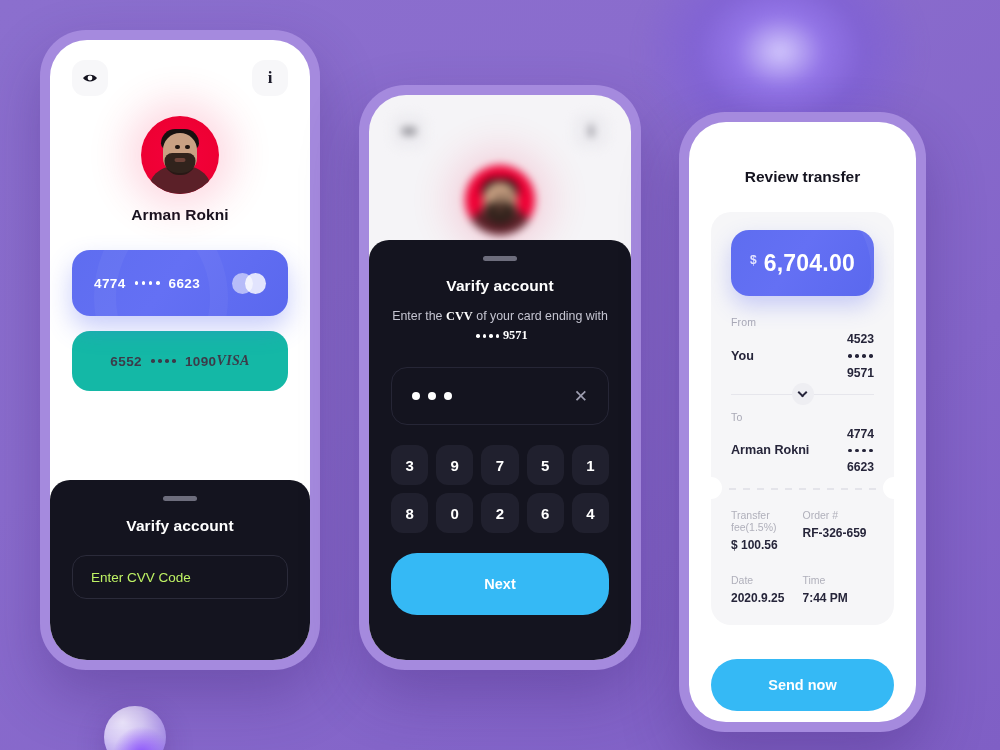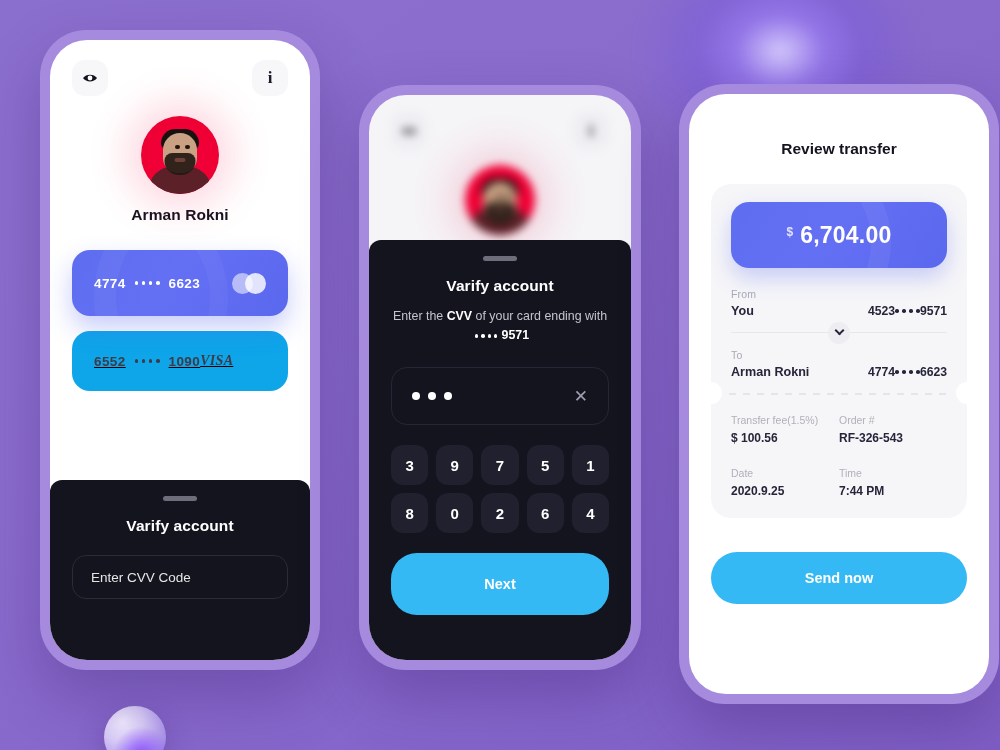--- a/index.html
+++ b/index.html
@@ -69,21 +69,21 @@
   .screen {
     width: 100%; height: 100%;
     background: #ffffff;
     border-radius: 37px;
     overflow: hidden;
     position: relative;
   }
 
   #phone1 { left: 40px;  top: 30px;  width: 280px; height: 640px; }
   #phone2 { left: 359px; top: 85px;  width: 282px; height: 585px; }
-  #phone3 { left: 679px; top: 84px;  width: 320px; height: 620px; }
+  #phone3 { left: 679px; top: 112px;  width: 247px; height: 620px; }
 
   
   .top-bar {
     display: flex; justify-content: space-between;
     padding: 20px 22px 0 22px;
   }
   .round-btn {
     width: 36px; height: 36px;
     border-radius: 13px;
     background: #f7f7f9;
@@ -170,56 +170,55 @@
   .mc-logo { position: relative; width: 34px; height: 21px; z-index:2; }
   .mc-logo span {
     position:absolute; top:0; width:21px; height:21px; border-radius:50%;
     background: rgba(255,255,255,0.55);
   }
   .mc-logo span.a { left:0; }
   .mc-logo span.b { right:0; background: rgba(255,255,255,0.82); }
   .card-secondary {
     margin-top: 15px;
     height: 60px; border-radius: 18px;
-    background: #0ea5e9;
-    display:flex; align-items:center; justify-content:flex-start;
+    background: #14b8a6;
+    display:flex; align-items:center; justify-content:center;
     padding: 0 22px;
     cursor: pointer;
-    text-decoration: underline;
   }
   .card-secondary .card-num { color:#3c3b49; font-weight:700; }
   .visa {
     font-family: "Liberation Serif", serif;
     font-style: italic; font-weight: 700; font-size: 14px;
     color: #3c3b49; letter-spacing: .3px;
   }
 
   .sheet {
     position: absolute; left: 0; right: 0; bottom: 0;
     background: #14141f;
-    border-radius: 12px;
+    border-radius: 20px;
     padding: 16px 22px 30px 22px;
     margin-top: 34px;
   }
   #phone1 .sheet { height: 180px; }
   .grabber {
     width: 34px; height: 5px; border-radius: 3px;
     background: #6d6d7c; margin: 0 auto 16px auto;
     cursor: pointer;
   }
   .sheet-title {
     text-align:center; color:#ffffff;
     font-size: 15.5px; font-weight: 700; letter-spacing: .1px;
   }
   .cvv-input {
     margin-top: 20px;
     height: 44px; border-radius: 14px;
     border: 1px solid #2b2b3a;
     display:flex; align-items:center; padding: 4px 18px;
-    color:#e5e5e5; font-size: 13.5px;
+    color:#bef264; font-size: 13.5px;
     cursor: text;
   }
 
   
   .blur-layer { filter: blur(4px); }
   #phone2 .screen { background: #f5f4f7; }
   #phone2 .top-bar { padding-top: 18px; }
   #phone2 .round-btn { background:#eeedf1; }
   #phone2 .avatar { width: 70px; height: 70px; }
   #phone2 .profile-name { font-size: 14px; color:#2a2935; }
@@ -228,21 +227,21 @@
   #phone2 .sheet {
     height: 420px;
     padding: 16px 22px 26px 22px;
     display:flex; flex-direction:column;
   }
   .sheet-sub {
     margin-top: 12px;
     text-align:center; color:#c4c4d0;
     font-size: 12.4px; line-height: 1.55;
   }
-  .sheet-sub b { color:#ffffff; font-weight:700; }
+  .sheet-sub b { color:#ffffff; font-weight:700;font-family:Liberation Serif, serif; }
   .sheet-sub .mini-dots { display:inline-flex; gap:3px; vertical-align:middle; margin:0 4px; color:#ffffff; }
   .sheet-sub .mini-dots i { width:3.4px; height:3.4px; border-radius:50%; background: currentColor; display:block; }
 
   .code-box {
     margin-top: 22px;
     height: 58px; border-radius: 16px;
     border: 1px solid #262636;
     display:flex; align-items:center; justify-content:space-between;
     padding: 0 20px;
     cursor: text;
@@ -299,21 +298,21 @@
     width:160px; height:160px; border-radius:50%;
     border: 20px solid rgba(255,255,255,0.05);
   }
   .amount-cur { color:#e4e4ff; font-size: 12px; font-weight:700; align-self:center; margin-top:-6px; position:relative; z-index:2;}
   .amount-val { color:#ffffff; font-size: 23px; font-weight: 700; letter-spacing:.2px; position:relative; z-index:2;}
 
   .party { margin-top: 20px; }
   .party-label { font-size: 10.5px; color:#a9a9b6; letter-spacing:.2px; }
   .party-row { display:flex; align-items:center; justify-content:space-between; margin-top: 4px; }
   .party-name { font-size: 12.6px; font-weight:700; color:#26253a; }
-  .party-card { display:flex; align-items:center; gap:0; font-size: 12.2px; font-weight:700; color:#26253a; }
+  .party-card { display:flex; align-items:center; gap:8px; font-size: 12.2px; font-weight:700; color:#26253a;flex-direction:column; }
   .party-card .dots i { background:#26253a; }
 
   .swap-line {
     position: relative; height: 1px; background: #e6e6ec;
     margin: 14px 0 16px 0;
   }
   .swap-btn {
     position:absolute; left:50%; top:50%; transform:translate(-50%,-50%);
     width: 22px; height: 22px; border-radius: 50%;
     background: #eeeef2;
@@ -557,21 +556,21 @@
           <div class="notch r"></div>
         </div>
 
         <div class="meta-grid">
           <div>
             <div class="meta-label">Transfer fee(1.5%)</div>
             <div class="meta-value">$ 100.56</div>
           </div>
           <div>
             <div class="meta-label">Order #</div>
-            <div class="meta-value">RF-326-543</div>
+            <div class="meta-value">RF-326-659</div>
           </div>
           <div>
             <div class="meta-label">Date</div>
             <div class="meta-value">2020.9.25</div>
           </div>
           <div>
             <div class="meta-label">Time</div>
             <div class="meta-value">7:44 PM</div>
           </div>
         </div>

